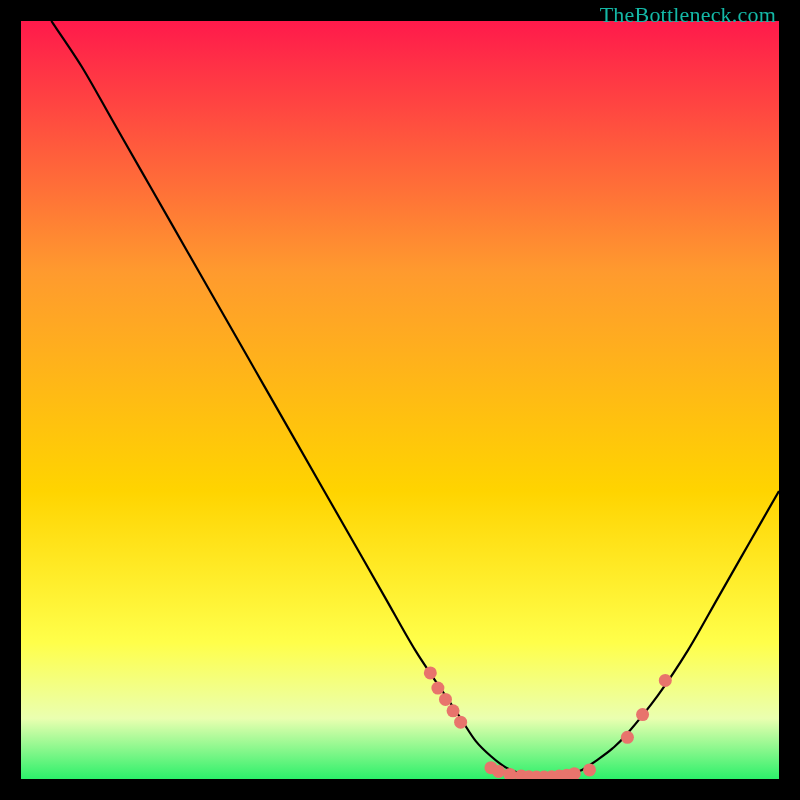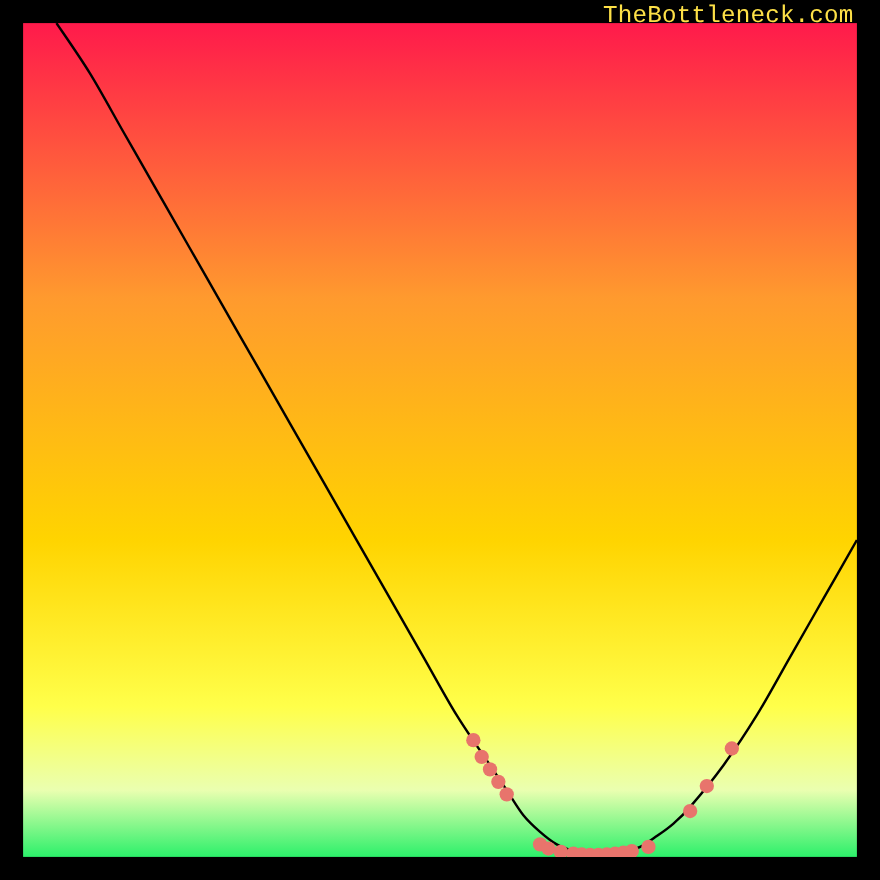--- a/index.html
+++ b/index.html
@@ -22,24 +22,24 @@
     position: absolute;
     left: 0;
     top: 0;
     width: 758px;
     height: 758px;
   }
   .watermark {
     position: absolute;
     top: 2px;
     right: 24px;
-    font-family: Liberation Mono, monospace;
+    font-family: Liberation Serif, serif;
     font-size: 22px;
     font-weight: 500;
-    color: #fde047;
+    color: #14b8a6;
     letter-spacing: 0.2px;
     z-index: 10;
   }
 </style>
 </head>
 <body>
 
 <div class="watermark">TheBottleneck.com</div>
 
 <div class="frame">

